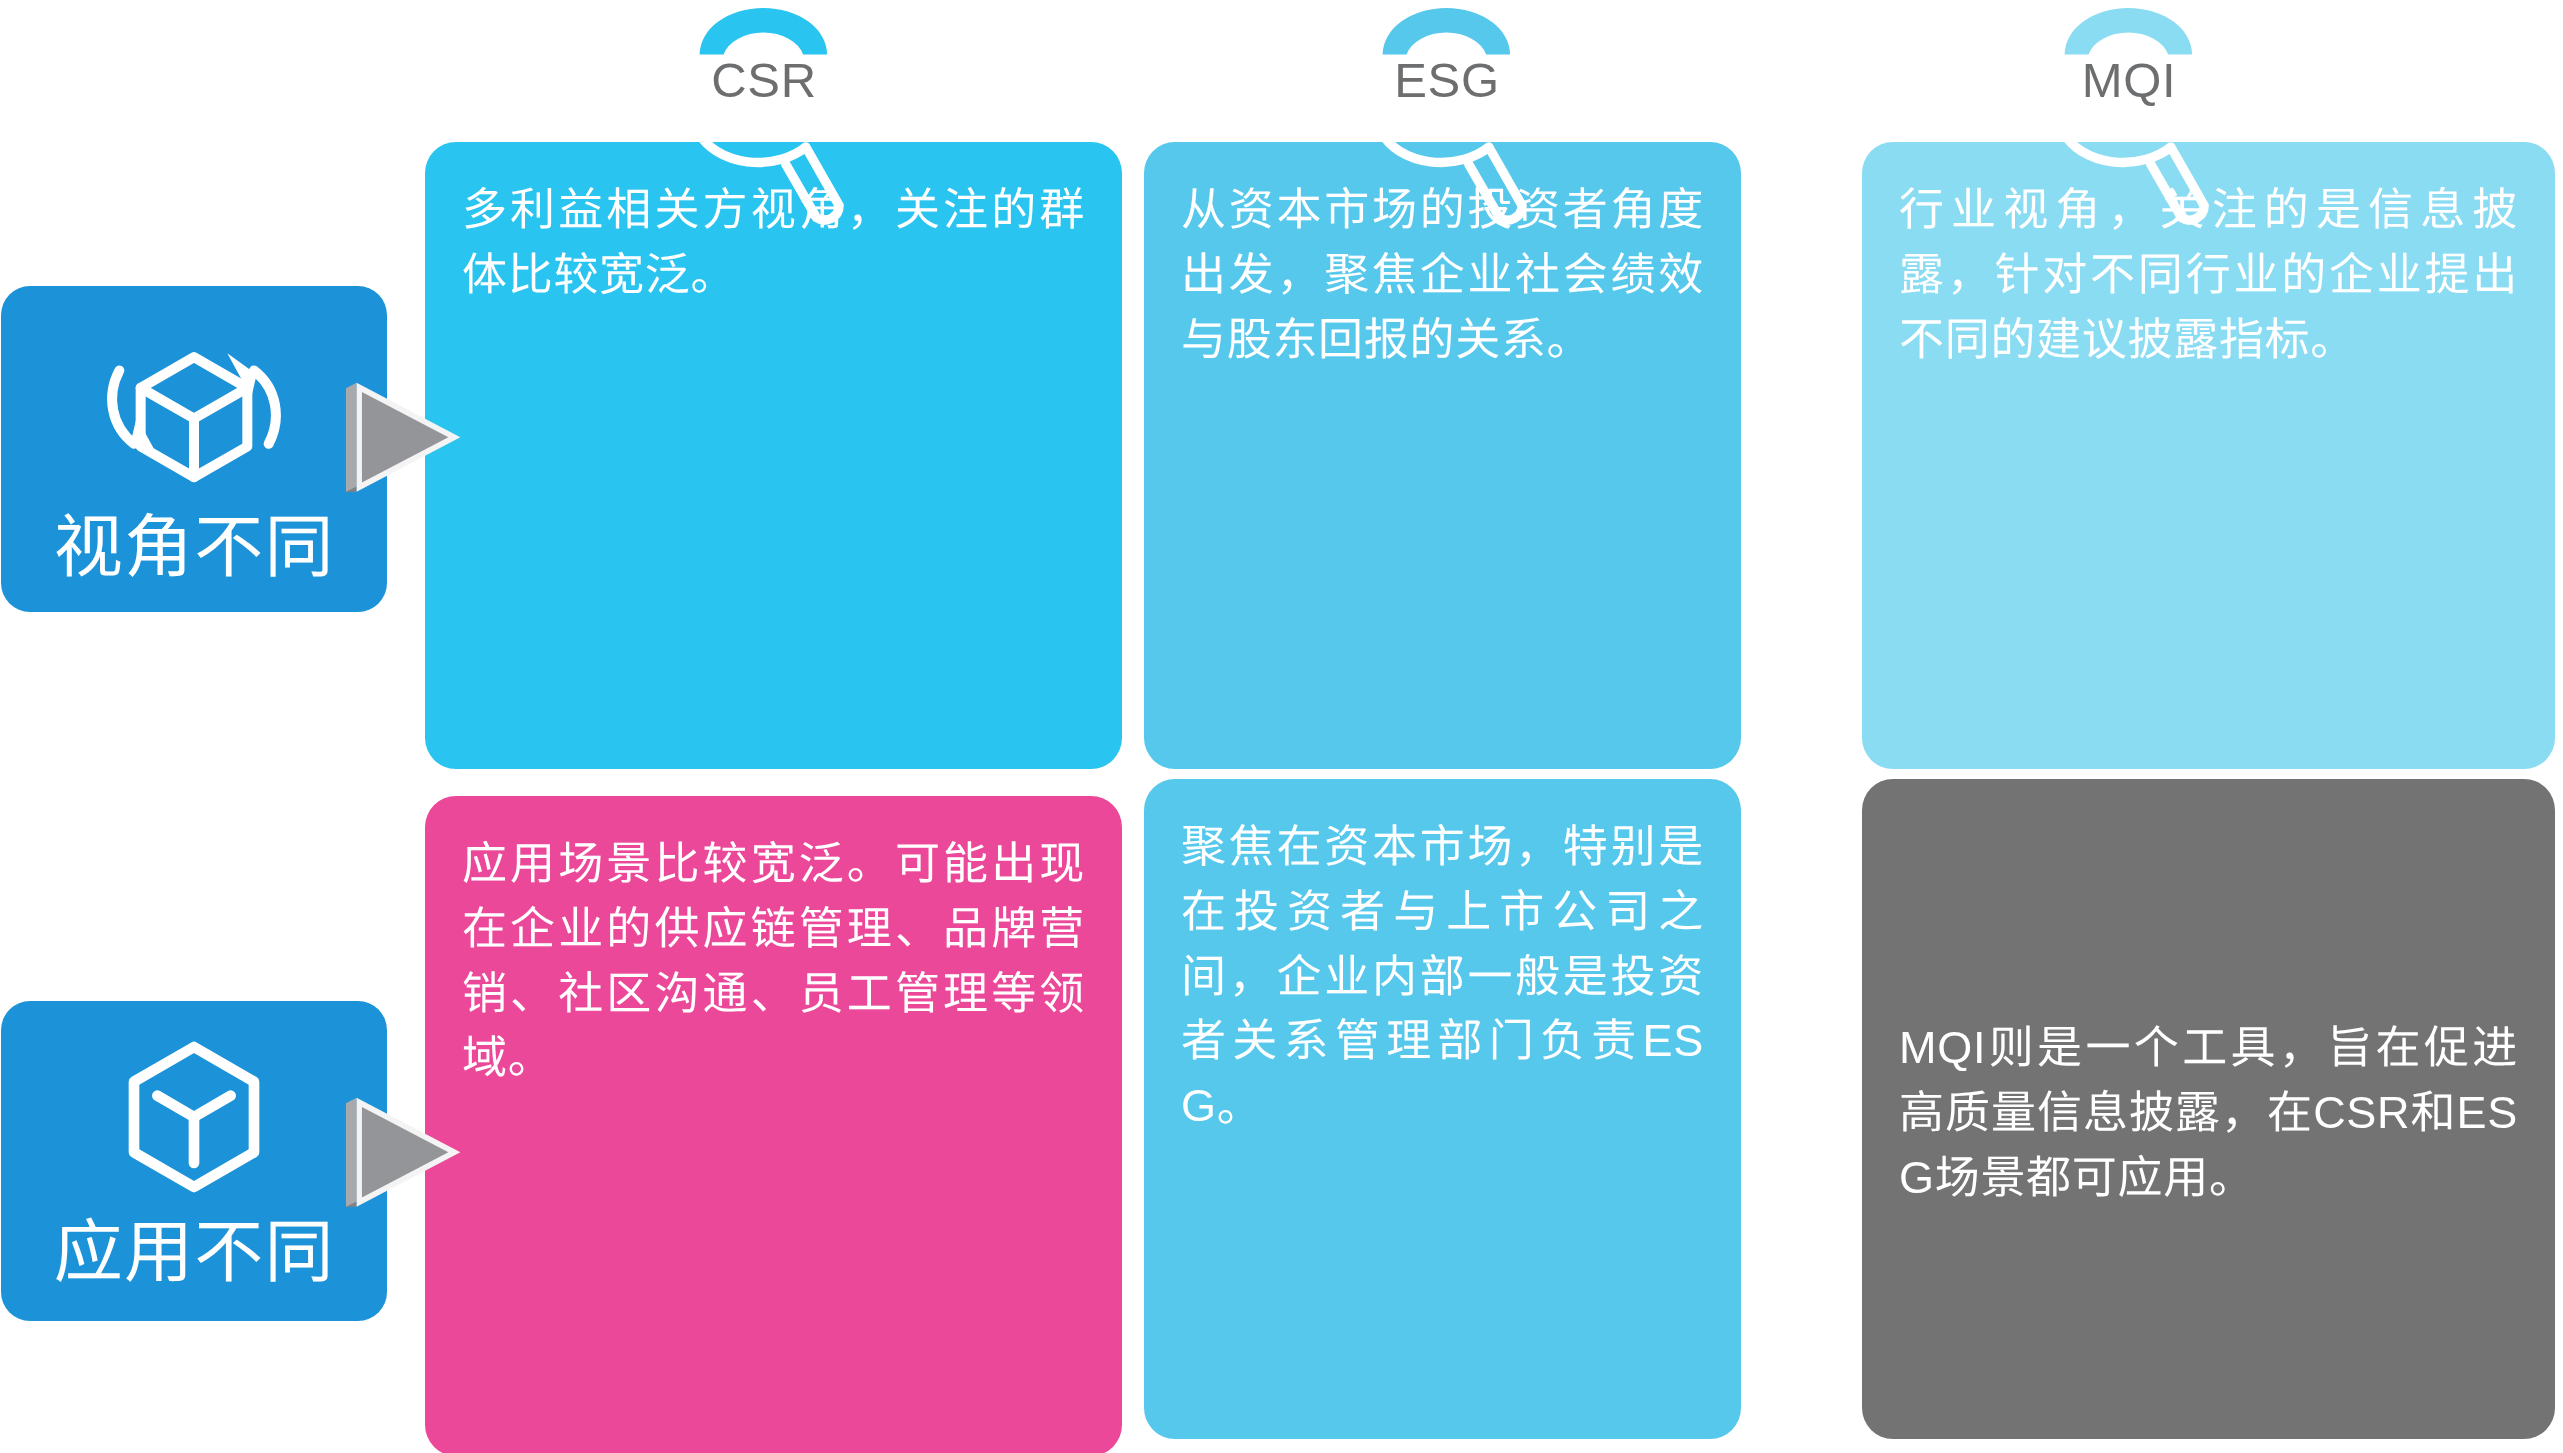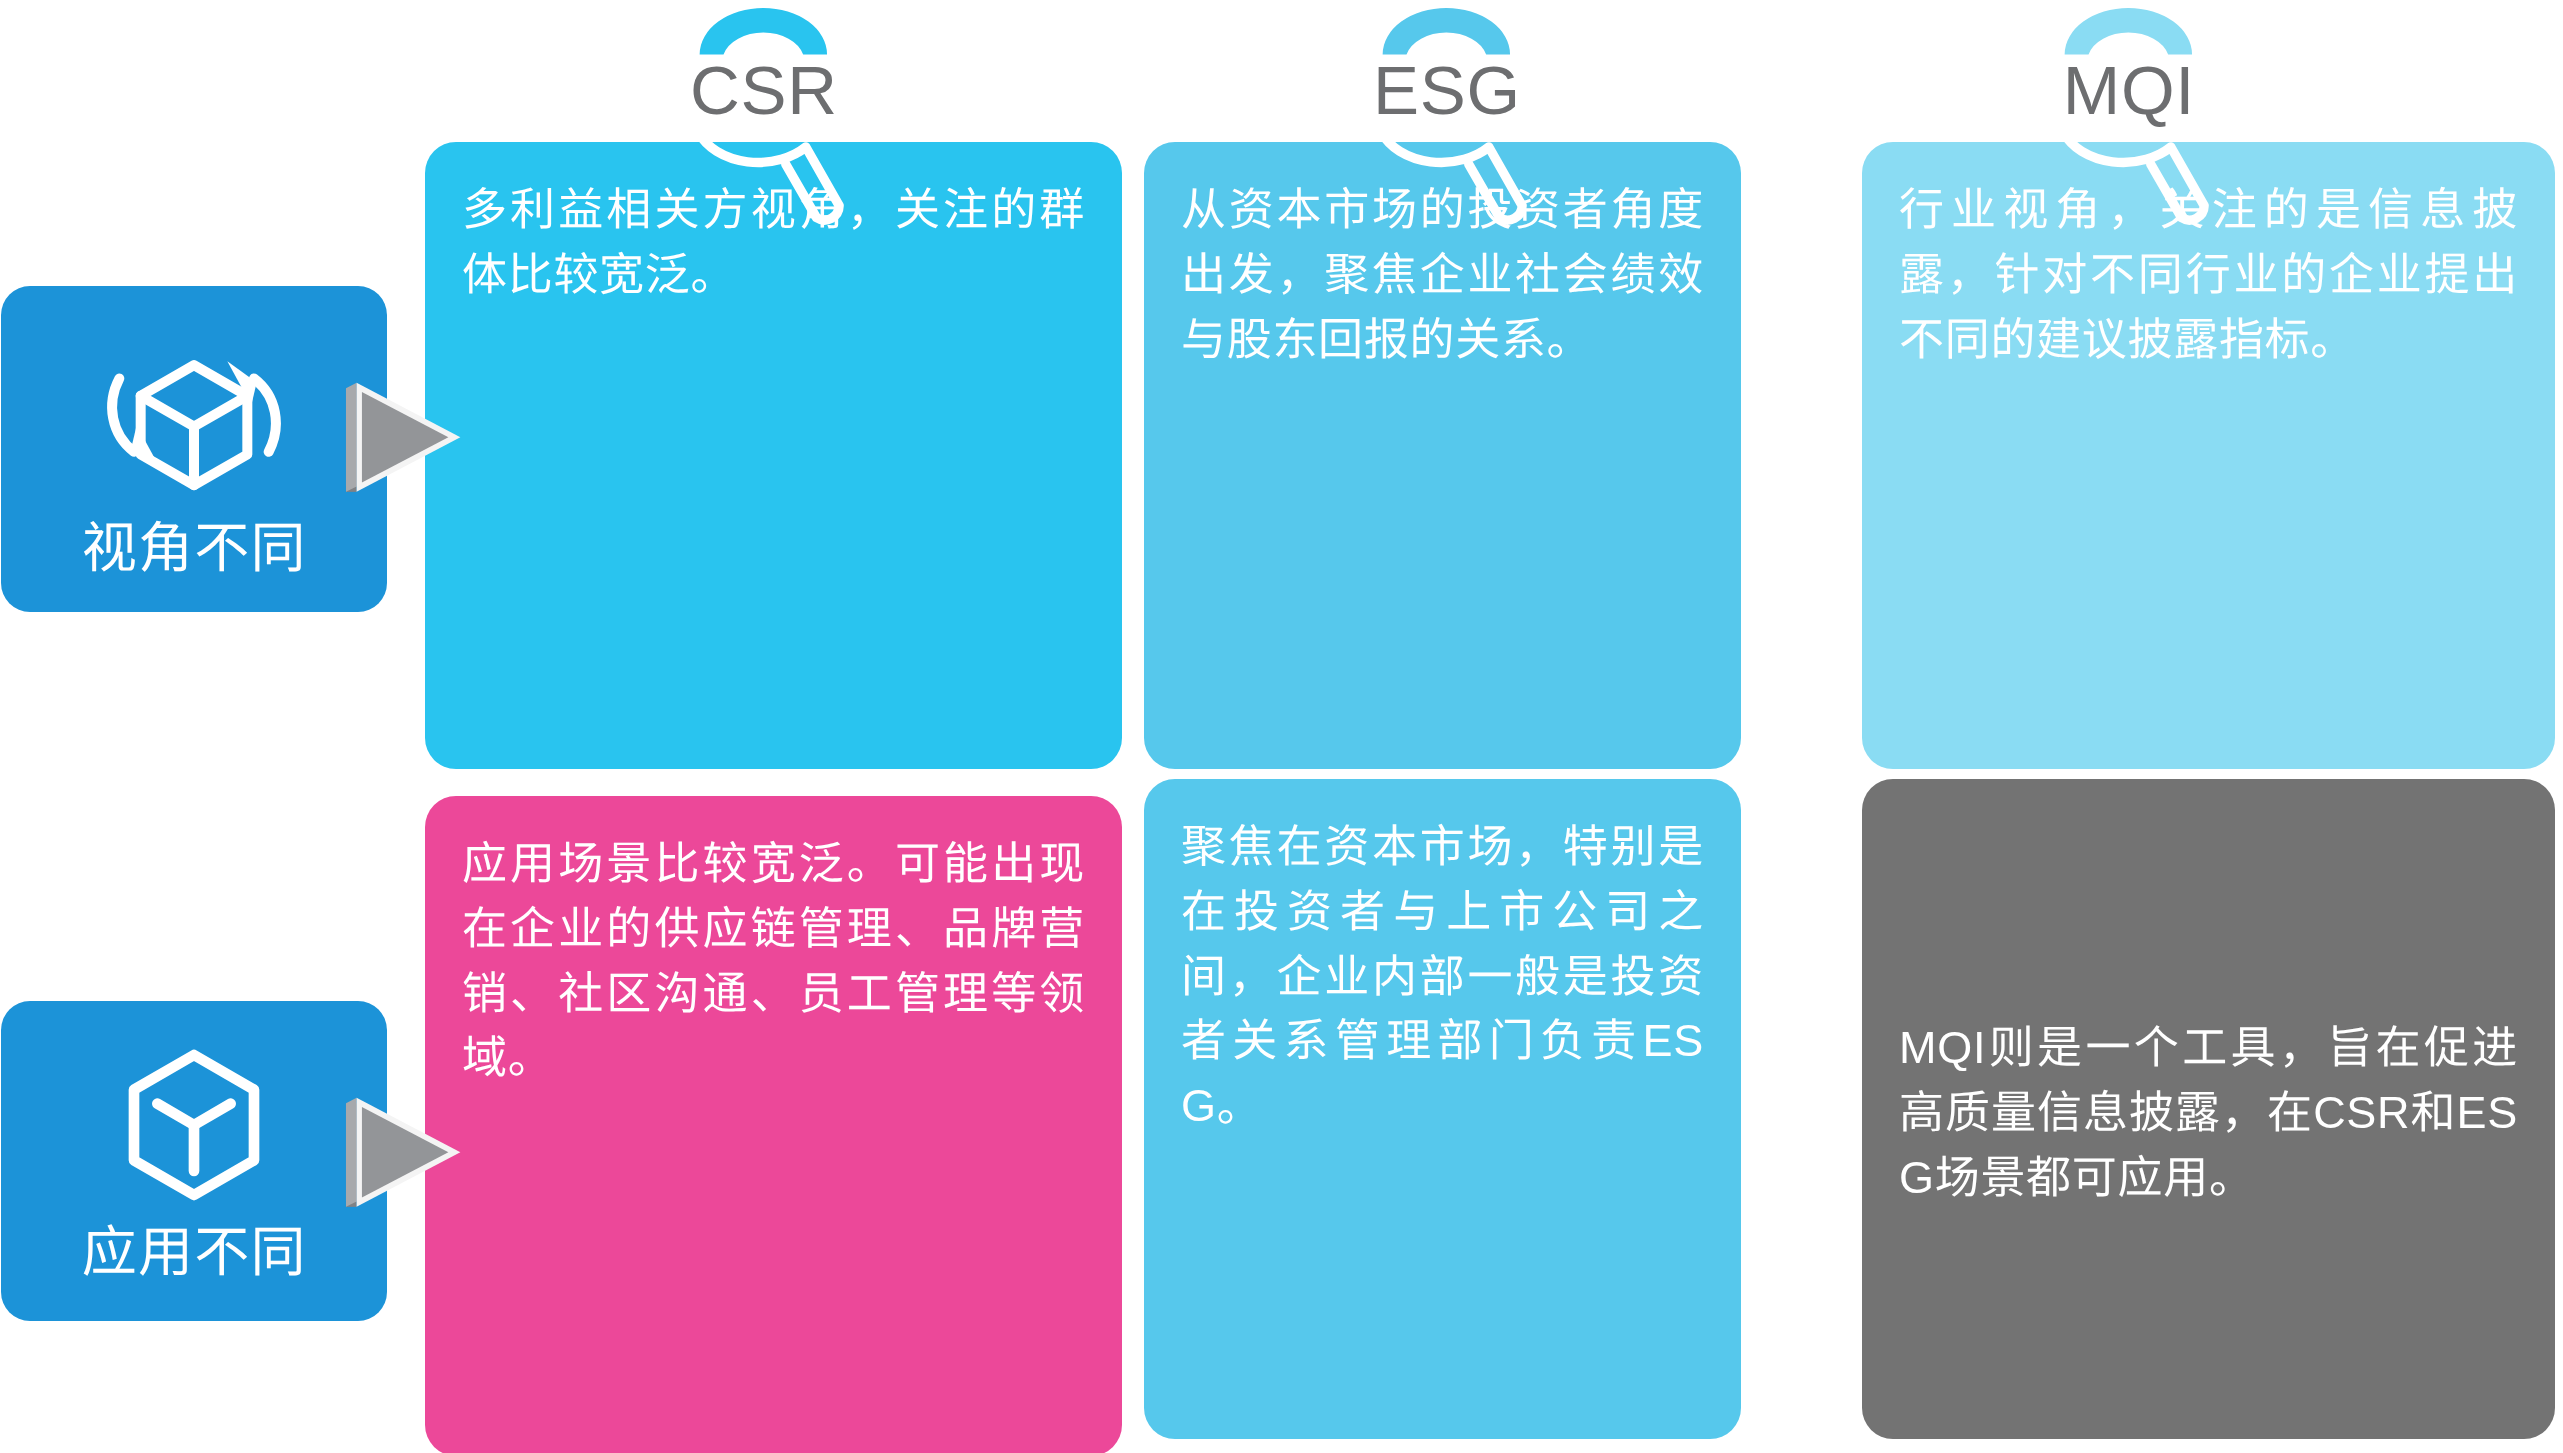--- a/index.html
+++ b/index.html
@@ -35,21 +35,21 @@
     align-items: center;
     justify-content: center;
     box-sizing: border-box;
   }
   .chip-icon {
     display: block;
     line-height: 0;
   }
   .chip-label {
     color: #ffffff;
-    font-size: 55px;
+    font-size: 69px;
     line-height: 1.05;
     letter-spacing: 1.3px;
     font-weight: 400;
     white-space: nowrap;
   }
 
   
   #chip-perspective {
     left: 1.3px;
     top: 286px;
@@ -126,21 +126,21 @@
     left: 0; top: 0;
     line-height: 0;
   }
   .header-text {
     position: absolute;
     left: 0;
     top: 56px;
     width: 170px;
     text-align: center;
     color: #6d6e70;
-    font-size: 69px;
+    font-size: 49px;
     line-height: 1;
     font-weight: 400;
     letter-spacing: 0.7px;
   }
   .header-handle {
     position: absolute;
     left: 0;
     top: 107px;
     line-height: 0;
   }

